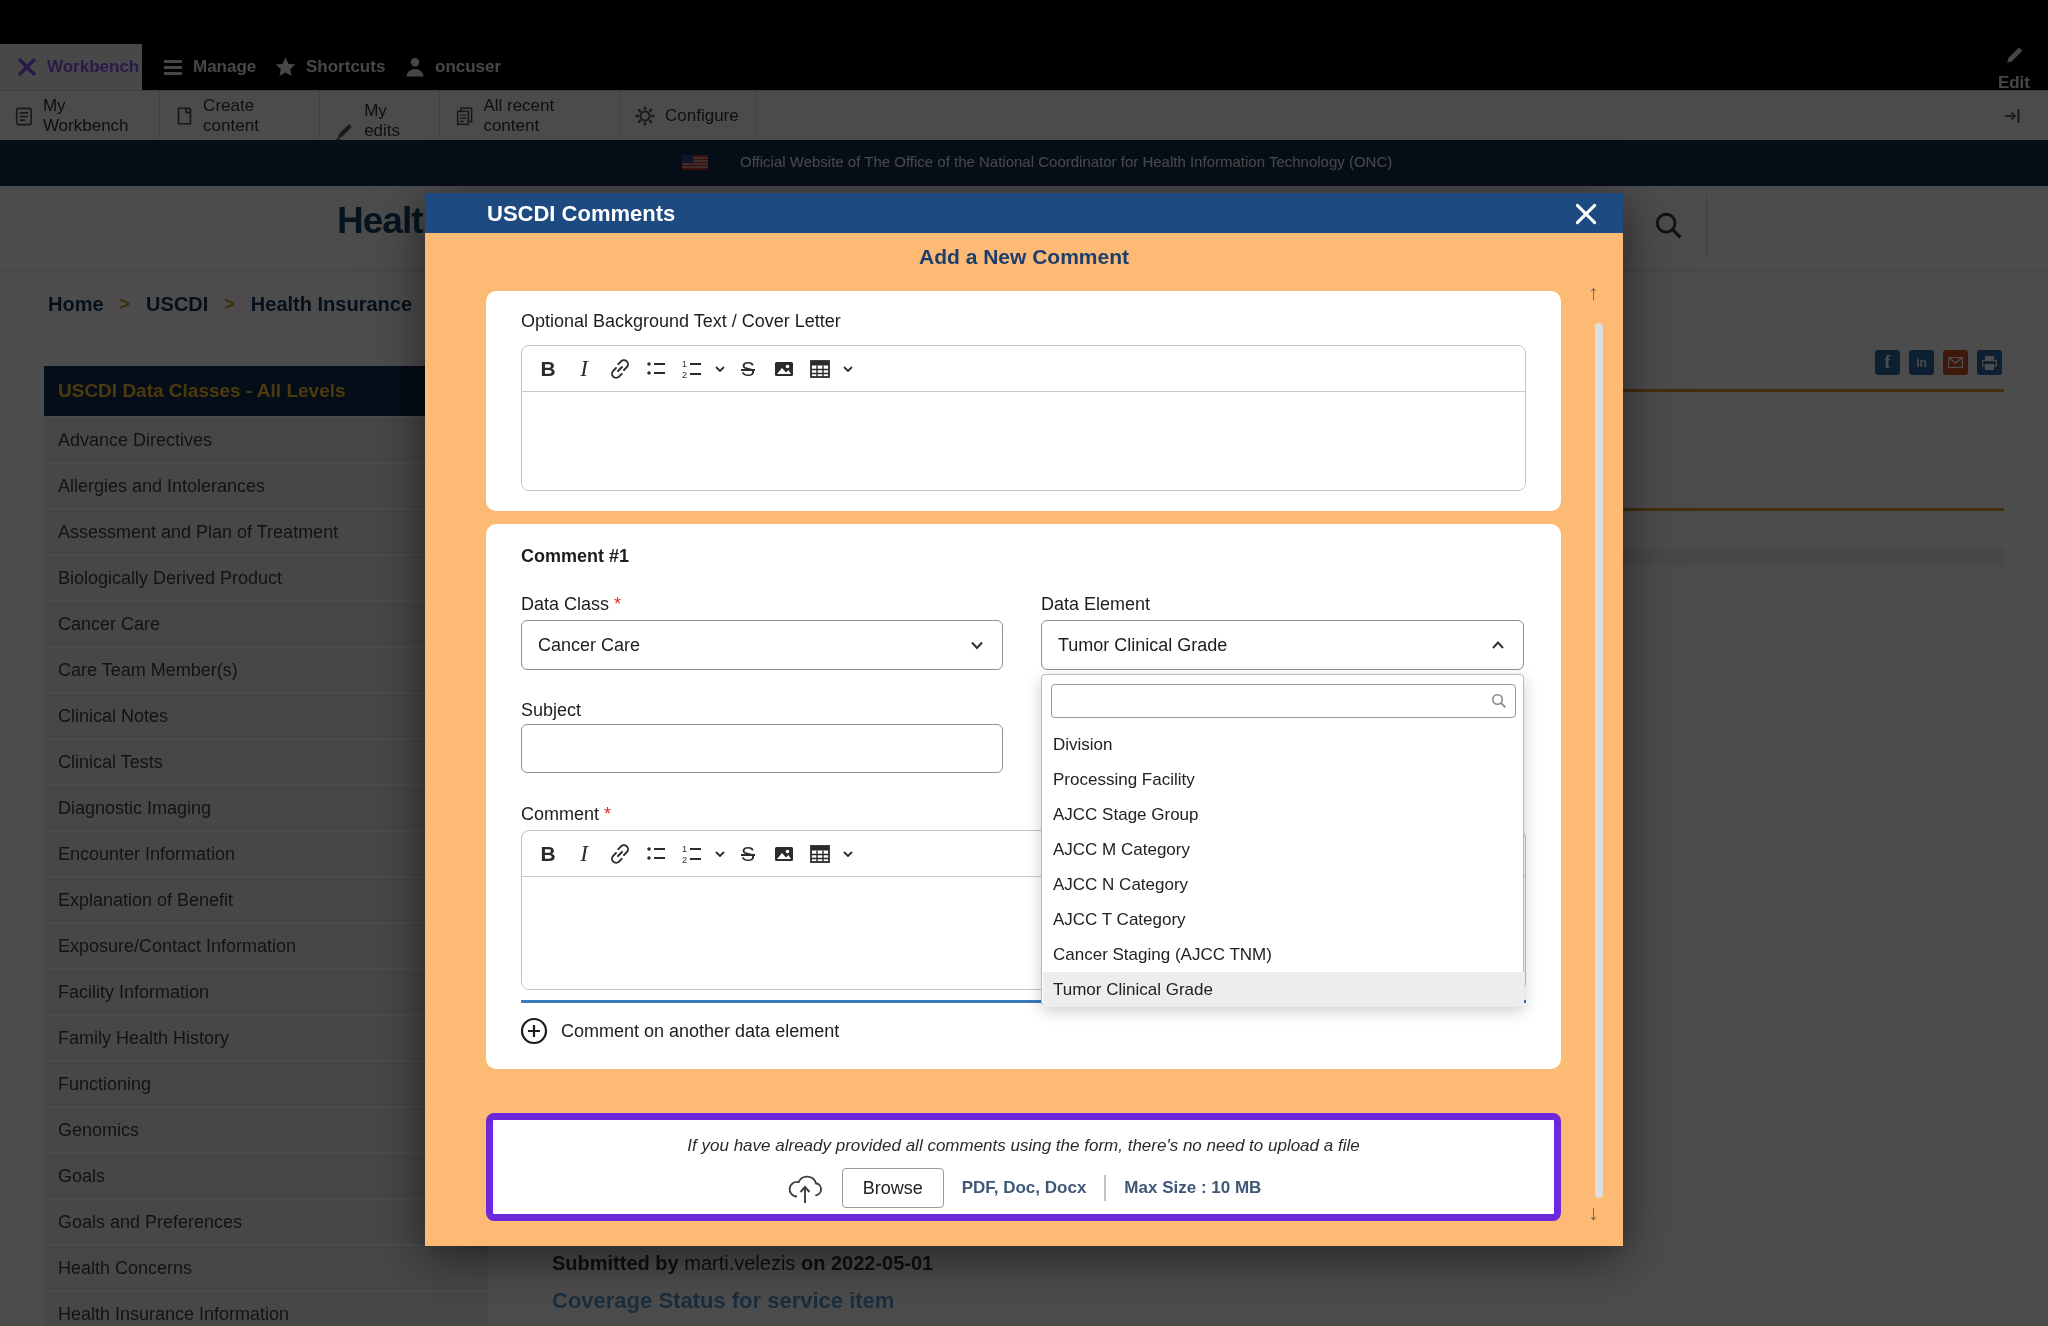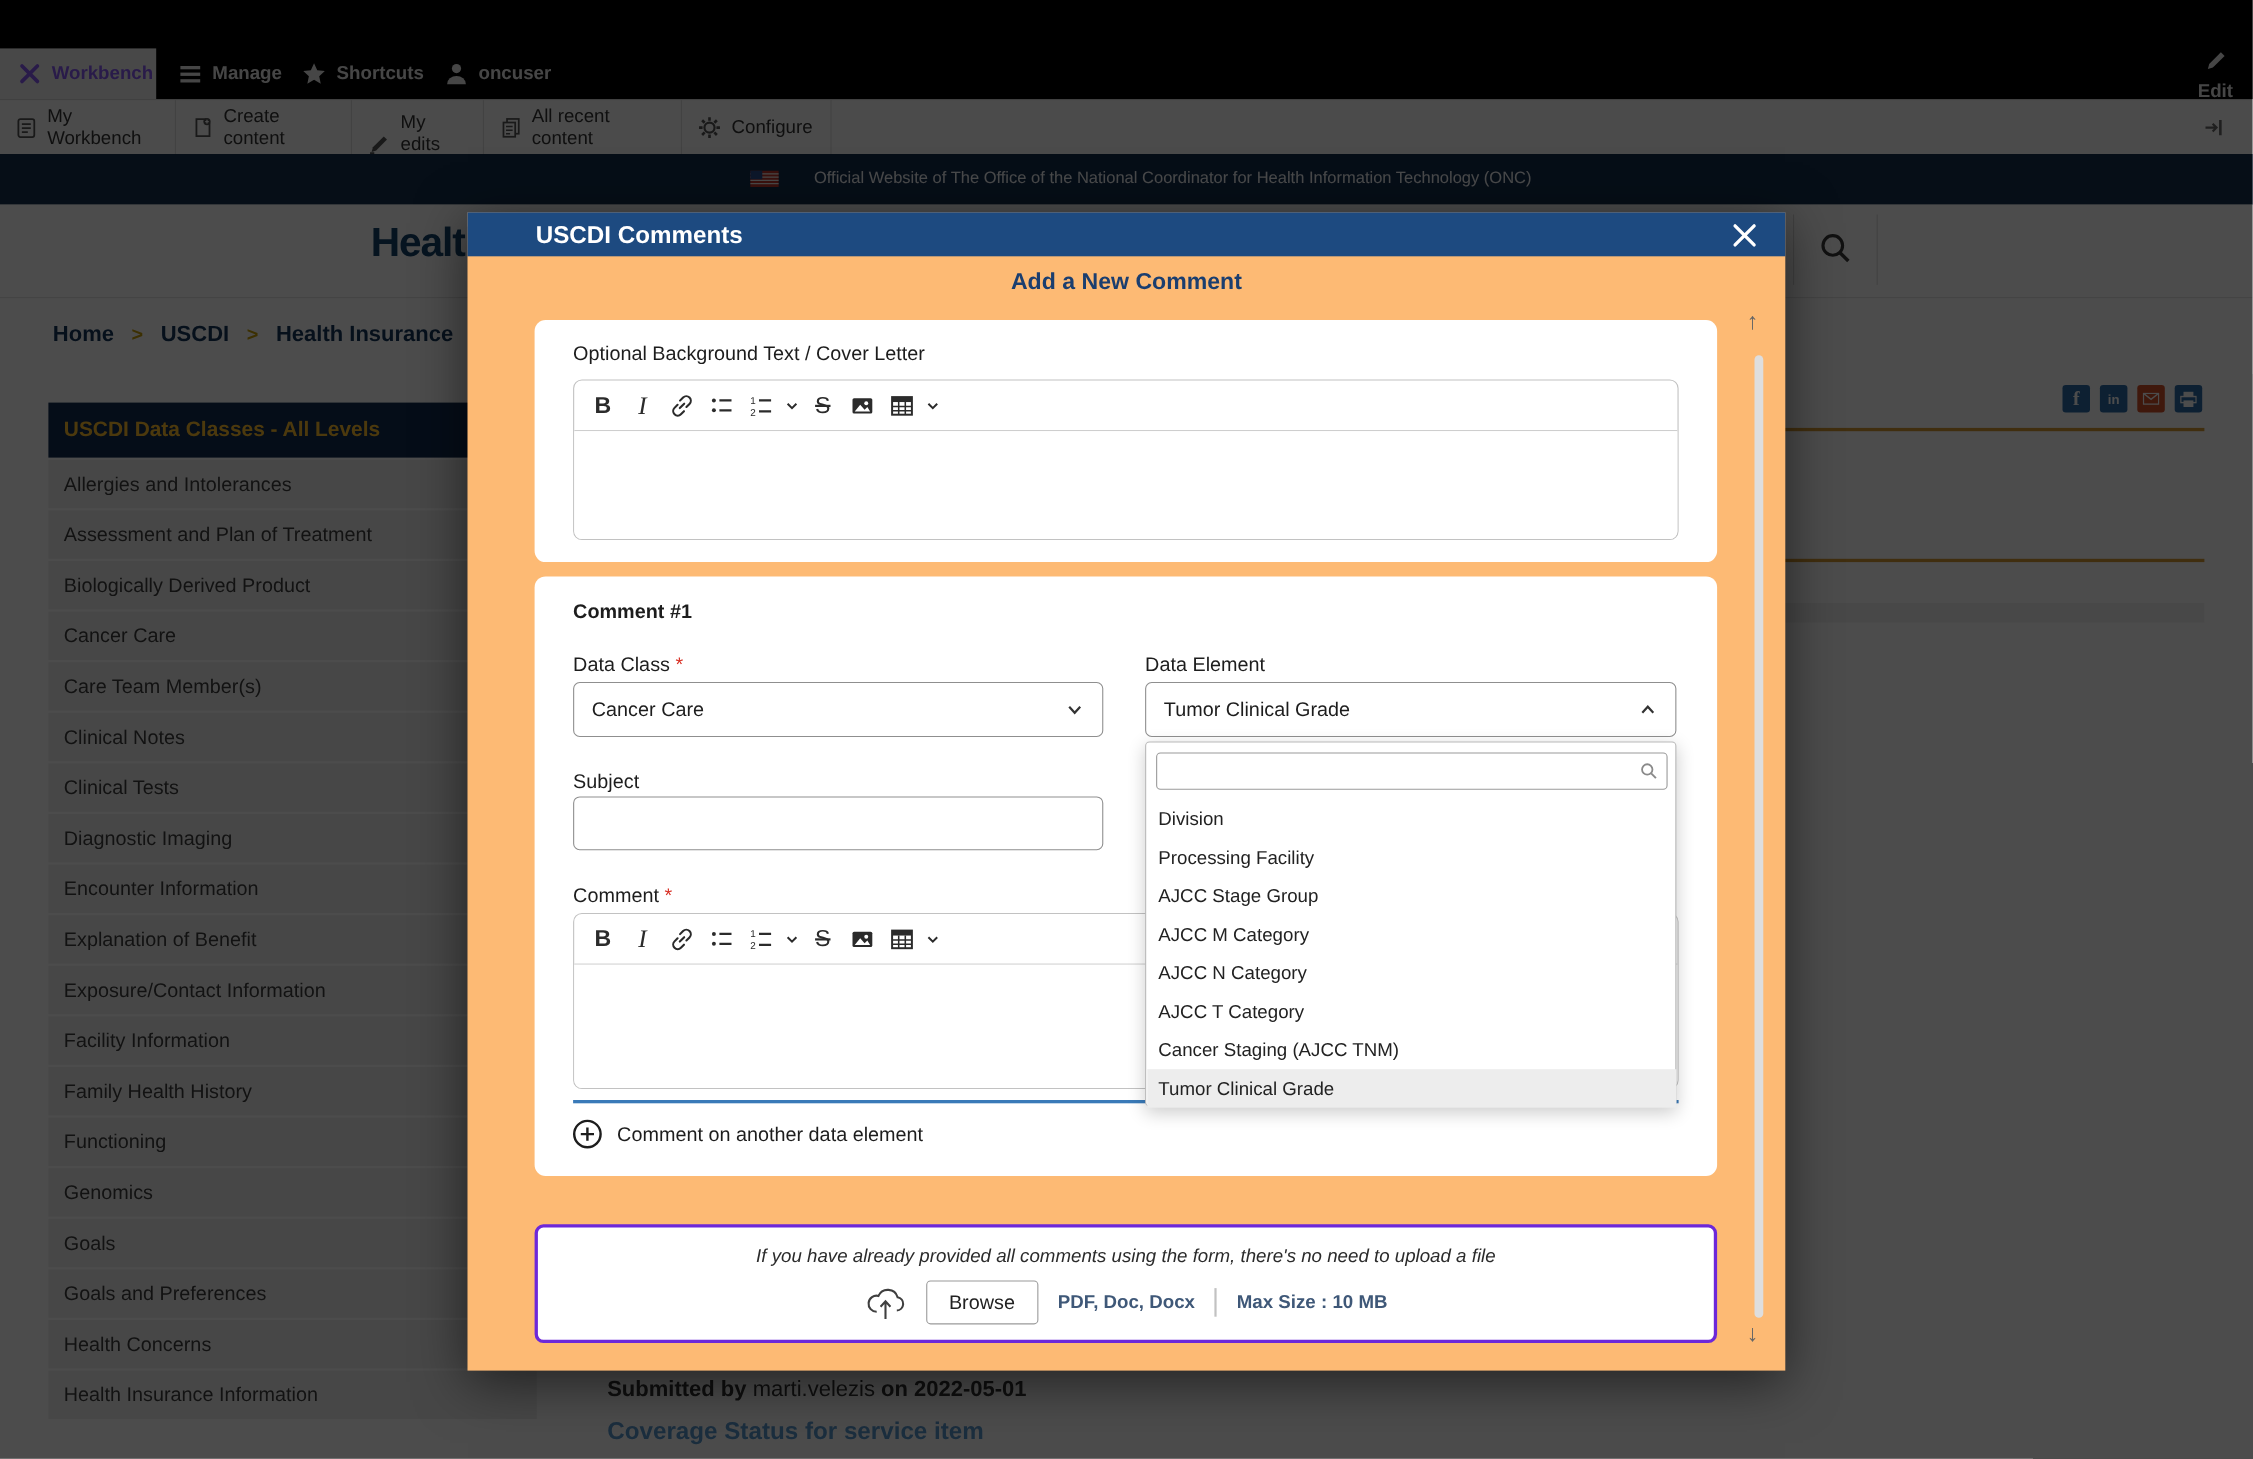--- a/index.html
+++ b/index.html
@@ -100,21 +100,21 @@
                    padding:0 30px 0 8px;font-size:16px;font-family:"Liberation Sans",sans-serif;}
   .dd-search svg{position:absolute;right:8px;top:8px;}
   .dd-list{position:absolute;left:1px;top:52px;width:481px;}
   .dd-opt{height:35px;line-height:35px;padding-left:10px;font-size:17px;color:#222;}
   .dd-opt.hl{background:#ededed;}
 
   .bluehr{position:absolute;height:3px;background:#3a7ab8;}
   .add-row{position:absolute;display:flex;align-items:center;gap:12px;font-size:18px;color:#1d1d1d;
            cursor:pointer;}
 
-  .upload{border:3px solid #6d28d9;border-radius:8px;}
+  .upload{border:7px solid #6d28d9;border-radius:8px;}
   .up-note{position:absolute;left:0;top:16px;width:100%;text-align:center;font-size:17px;
            font-style:italic;color:#2b2b2b;}
   .up-row{position:absolute;left:0;top:48px;width:100%;display:flex;align-items:center;
           justify-content:center;gap:18px;}
   .browse{width:102px;height:40px;border:1.5px solid #9a9a9a;border-radius:4px;background:#fff;
           display:flex;align-items:center;justify-content:center;font-size:18px;color:#222;}
   .up-meta{font-size:17px;color:#3f5878;font-weight:bold;}
   .vdiv{width:2px;height:26px;background:#c2c2c2;}
 
   svg{display:block;}
@@ -236,20 +236,21 @@
         <span>USCDI</span>
         <span class="crumb-sep">&gt;</span>
         <span>Health Insurance</span>
       </div>
     </div>
 
     <div class="sidebar">
       <div class="sb-head">USCDI Data Classes - All Levels</div>
       <div>
 
+      <div class="sb-item">Advance Directives</div>
           <div class="sb-item">Allergies and Intolerances</div>
           <div class="sb-item">Assessment and Plan of Treatment</div>
           <div class="sb-item">Biologically Derived Product</div>
           <div class="sb-item">Cancer Care</div>
           <div class="sb-item">Care Team Member(s)</div>
           <div class="sb-item">Clinical Notes</div>
           <div class="sb-item">Clinical Tests</div>
           <div class="sb-item">Diagnostic Imaging</div>
           <div class="sb-item">Encounter Information</div>
           <div class="sb-item">Explanation of Benefit</div>

